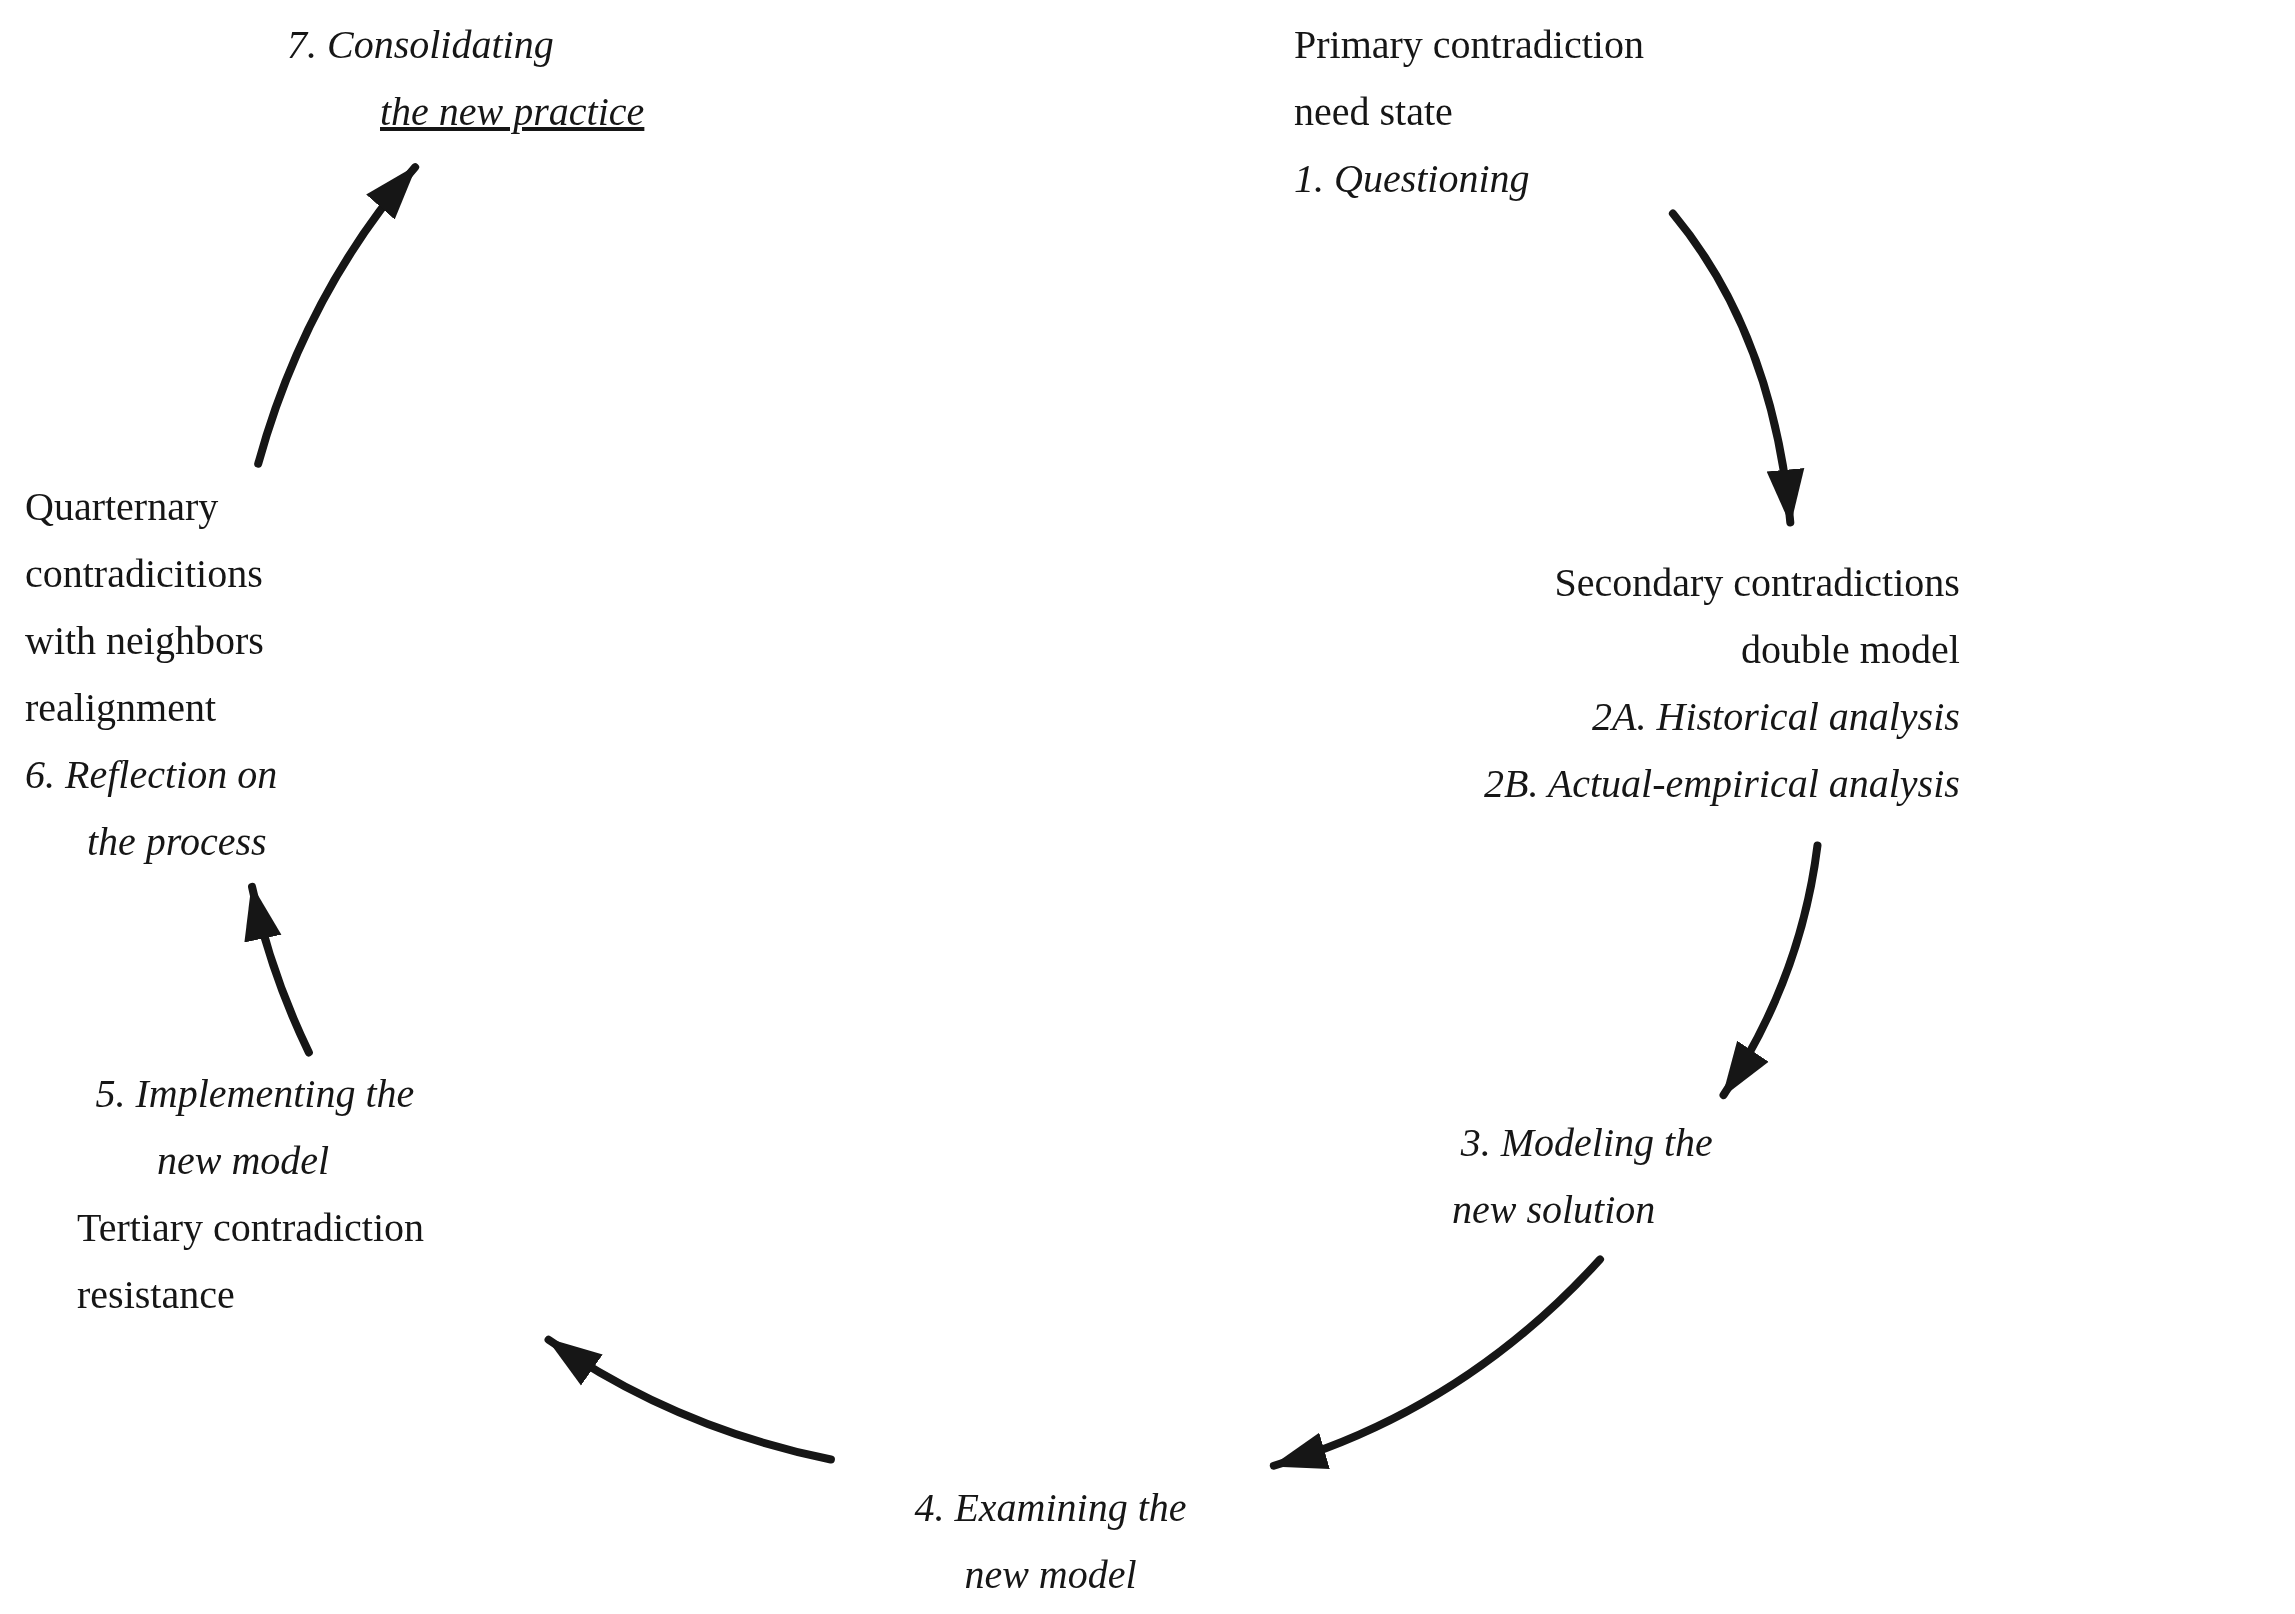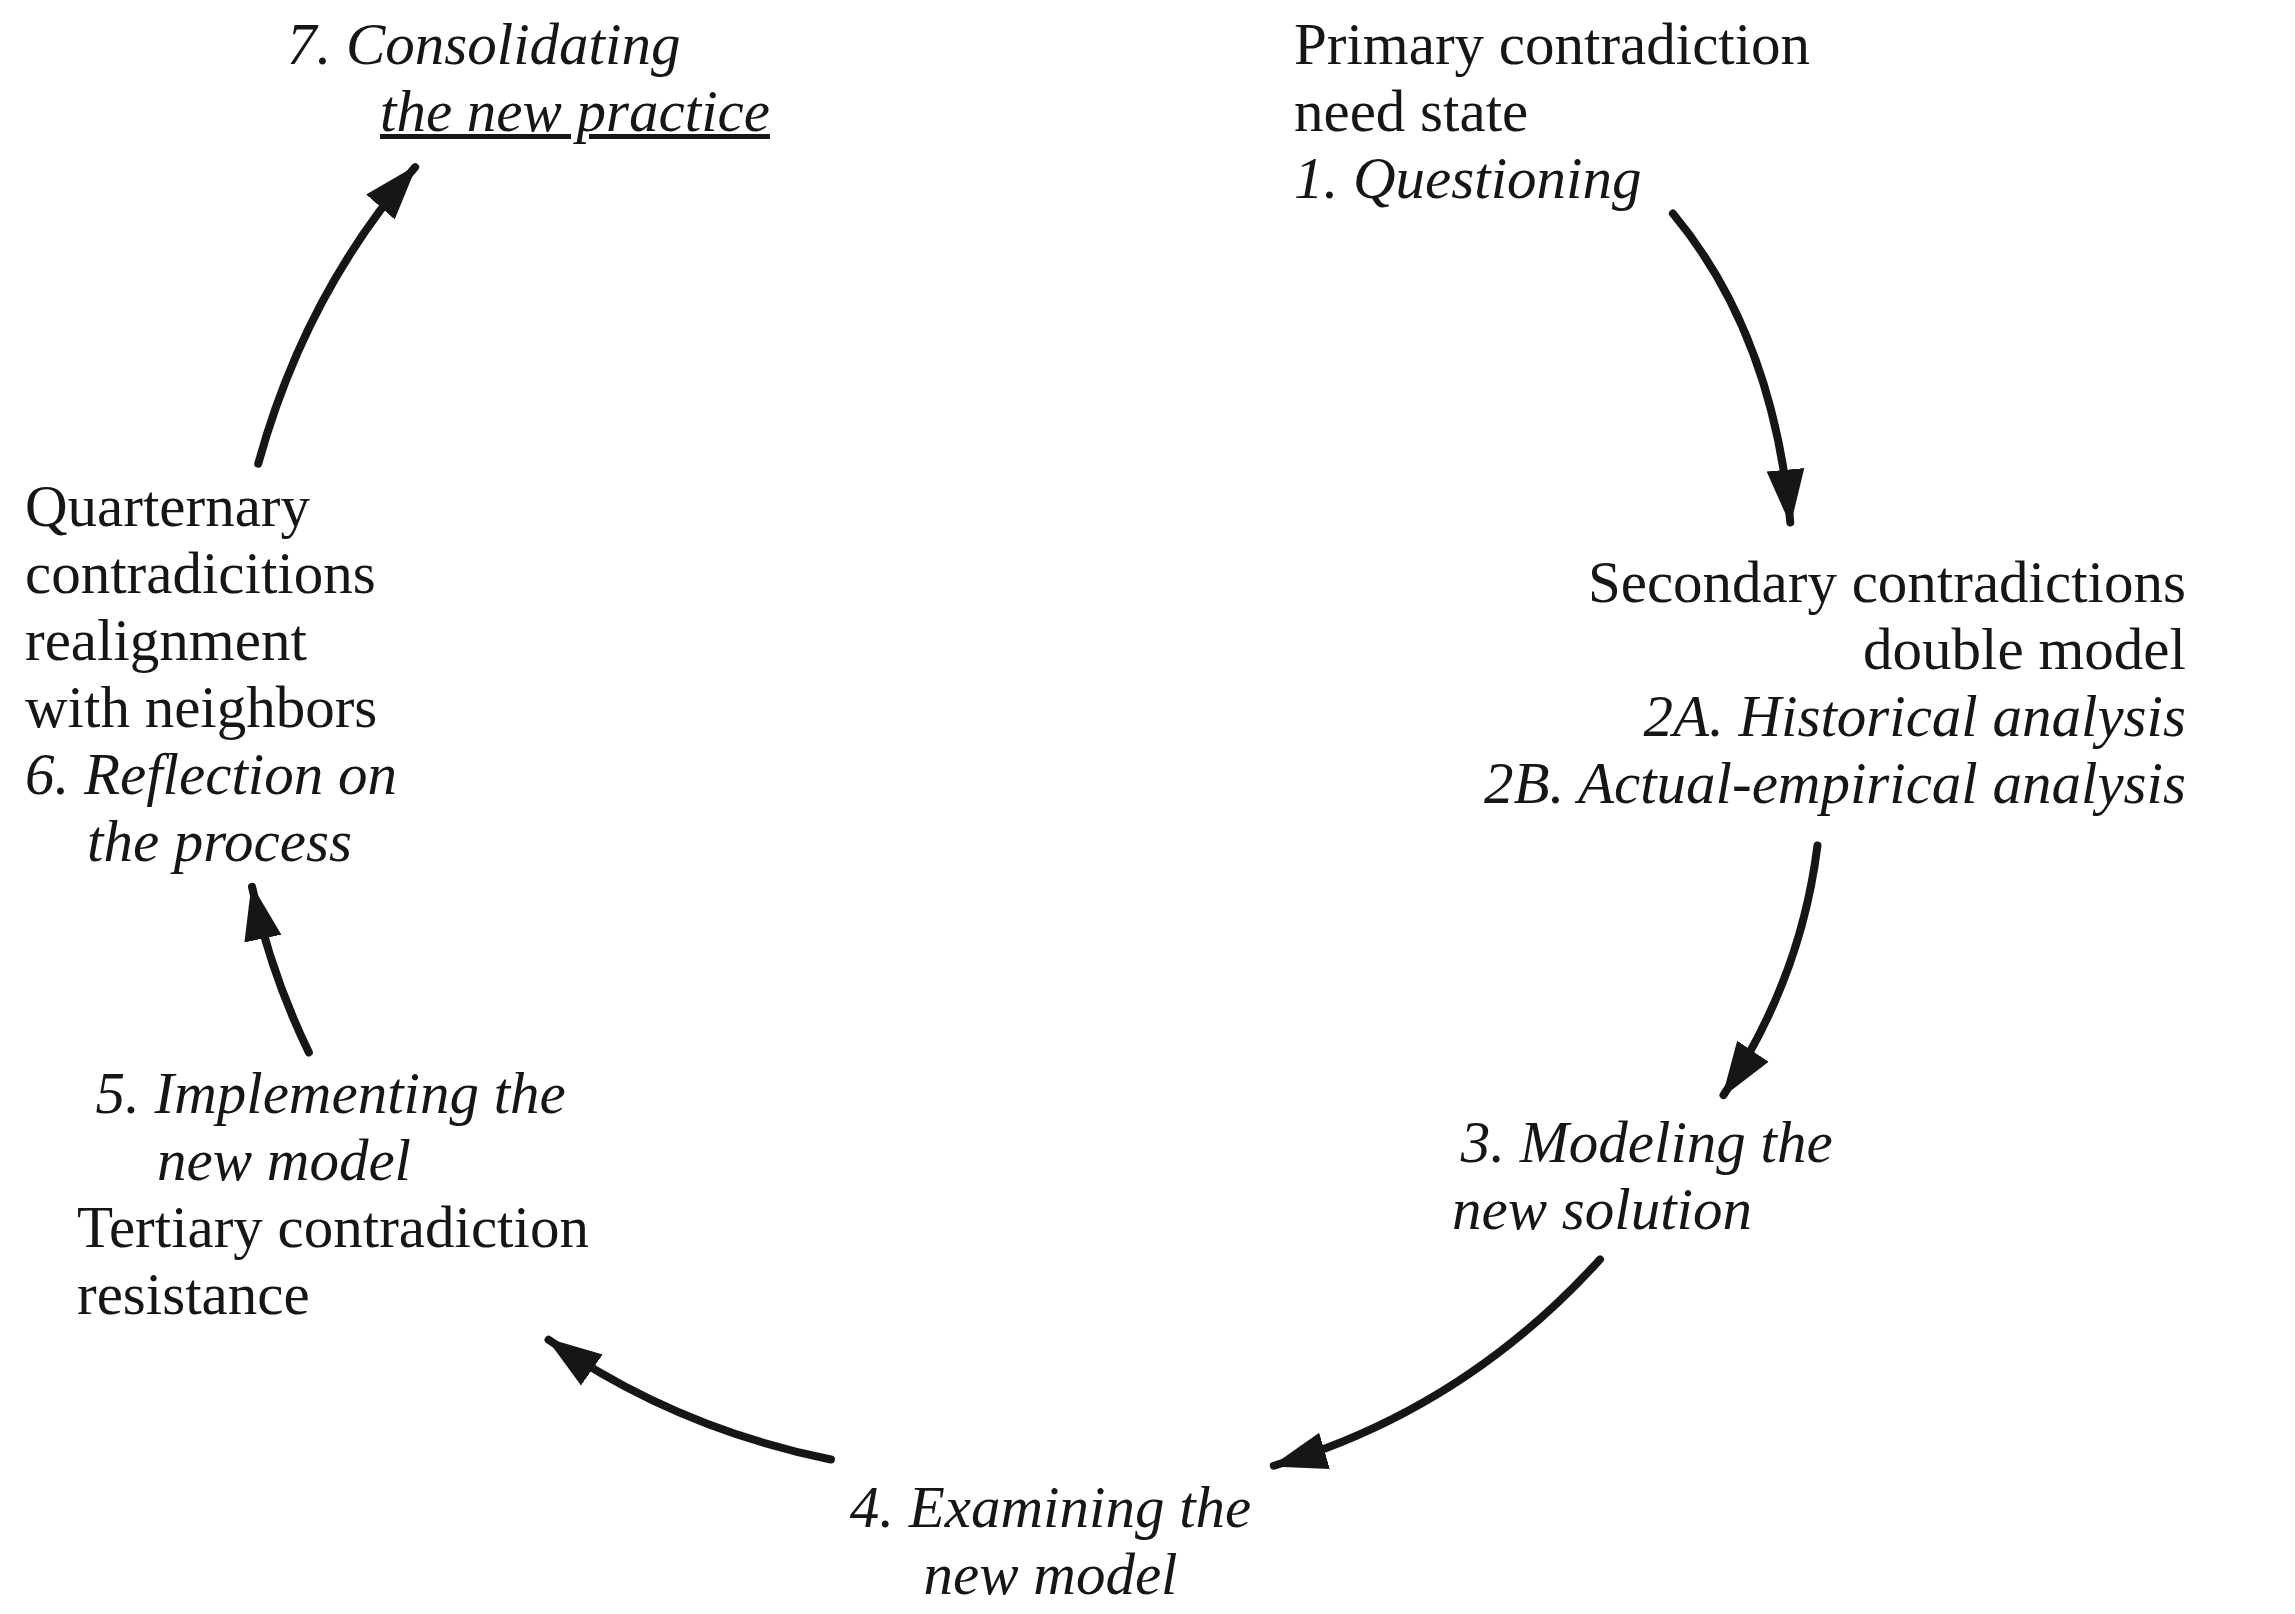--- a/index.html
+++ b/index.html
@@ -23,21 +23,21 @@
     width: 2295px;
     height: 1615px;
   }
   .arrow-path {
     fill: none;
     stroke-width: 13px;
     stroke-linecap: round;
   }
   .stage {
     position: absolute;
-    font-size: 59px;
+    font-size: 40px;
     line-height: 67px;
     white-space: nowrap;
   }
   .stage .line { display: block; }
   .it { font-style: italic; }
   .rg { font-style: normal; }
   #stage-1 { left: 1294px; top: 10.5px; }
   #stage-2 { left: 1484px; top: 549px; text-align: right; }
   #stage-3 { left: 1452px; top: 1109px; }
   #stage-3 .l0 { padding-left: 8.7px; }
@@ -95,22 +95,22 @@
   <div class="stage" id="stage-5">
     <span class="line it l0">5. Implementing the</span>
     <span class="line it l1">new model</span>
     <span class="line rg l2">Tertiary contradiction</span>
     <span class="line rg l3">resistance</span>
   </div>
 
   <div class="stage" id="stage-6">
     <span class="line rg l0">Quarternary</span>
     <span class="line rg l1">contradicitions</span>
+    <span class="line rg l3">with neighbors</span>
     <span class="line rg l2">realignment</span>
-    <span class="line rg l3">with neighbors</span>
     <span class="line it l4">6. Reflection on</span>
     <span class="line it l5">the process</span>
   </div>
 
   <div class="stage" id="stage-7">
     <span class="line it l0">7. Consolidating</span>
     <span class="line it l1">the new practice</span>
   </div>
 
 </div>

